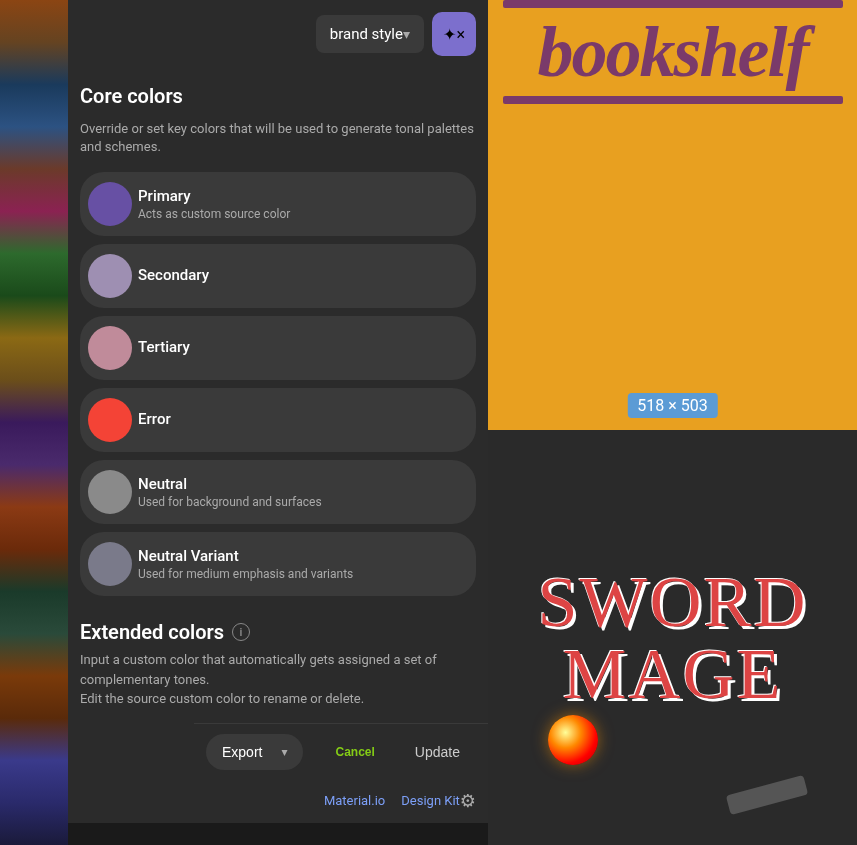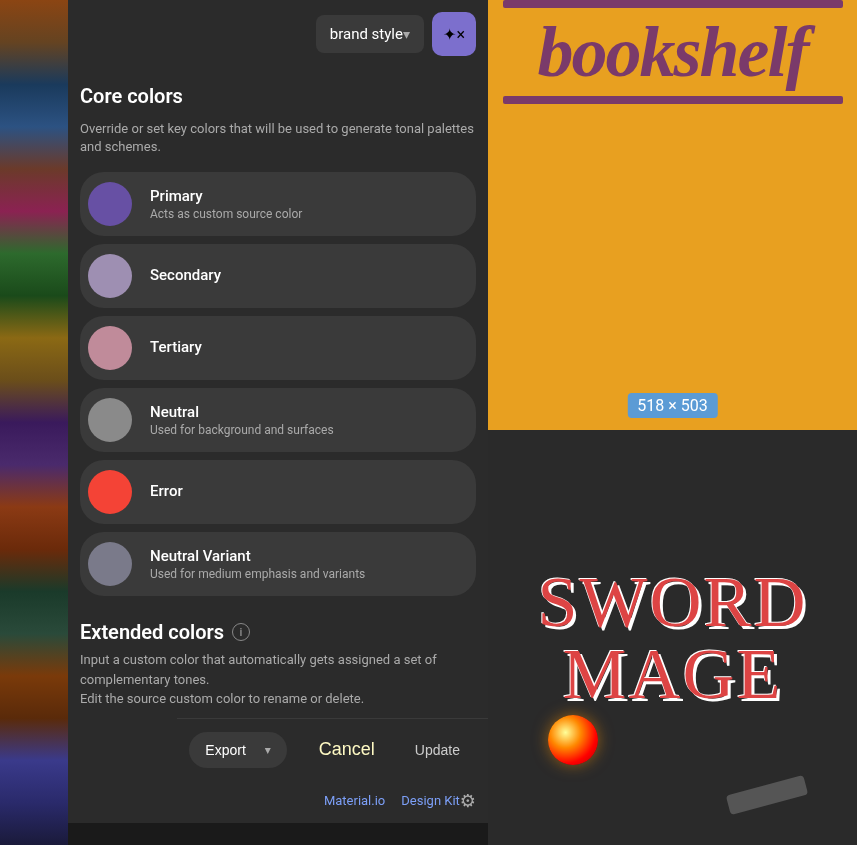--- a/index.html
+++ b/index.html
@@ -116,21 +116,21 @@
       line-height: 1.4;
     }
 
     
     .color-item {
       background: #3a3a3a;
       border-radius: 24px;
       padding: 10px 8px;
       display: flex;
       align-items: center;
-      gap: 18px;
+      gap: 6px;
       margin-bottom: 8px;
       cursor: pointer;
       transition: background 0.15s;
     }
     .color-circle {
       width: 44px;
       height: 44px;
       border-radius: 50%;
       flex-shrink: 0;
     }
@@ -198,26 +198,27 @@
       display: flex;
       align-items: center;
       gap: 19px;
     }
     .export-chevron {
       font-size: 12px;
       color: #aaa;
     }
     .cancel-btn {
       background: transparent;
-      color: #fef9c3;
+      color: #84cc16;
       border: none;
       border-radius: 22px;
       padding: 10px 16px;
-      font-size: 18px;
-      cursor: pointer;
+      font-size: 12px;
+      cursor: pointer;
+      font-weight: bold;
     }
     .update-btn {
       background: transparent;
       color: #ccc;
       border: none;
       border-radius: 22px;
       padding: 10px 16px;
       font-size: 14px;
       cursor: pointer;
     }
@@ -382,32 +383,32 @@
 
     <div class="color-item">
       <div class="color-circle" style="background:#c08b9a;"></div>
       <div class="color-info">
         <div class="color-name">Tertiary</div>
         <div class="color-desc"></div>
       </div>
     </div>
 
     <div class="color-item">
+      <div class="color-circle" style="background:#f44336;"></div>
+      <div class="color-info">
+        <div class="color-name">Error</div>
+        <div class="color-desc"></div>
+      </div>
+    </div>
+
+    <div class="color-item">
       <div class="color-circle" style="background:#8a8a8a;"></div>
       <div class="color-info">
         <div class="color-name">Neutral</div>
         <div class="color-desc">Used for background and surfaces</div>
-      </div>
-    </div>
-
-    <div class="color-item">
-      <div class="color-circle" style="background:#f44336;"></div>
-      <div class="color-info">
-        <div class="color-name">Error</div>
-        <div class="color-desc"></div>
       </div>
     </div>
 
     <div class="color-item">
       <div class="color-circle" style="background:#7a7a8a;"></div>
       <div class="color-info">
         <div class="color-name">Neutral Variant</div>
         <div class="color-desc">Used for medium emphasis and variants</div>
       </div>
     </div>

